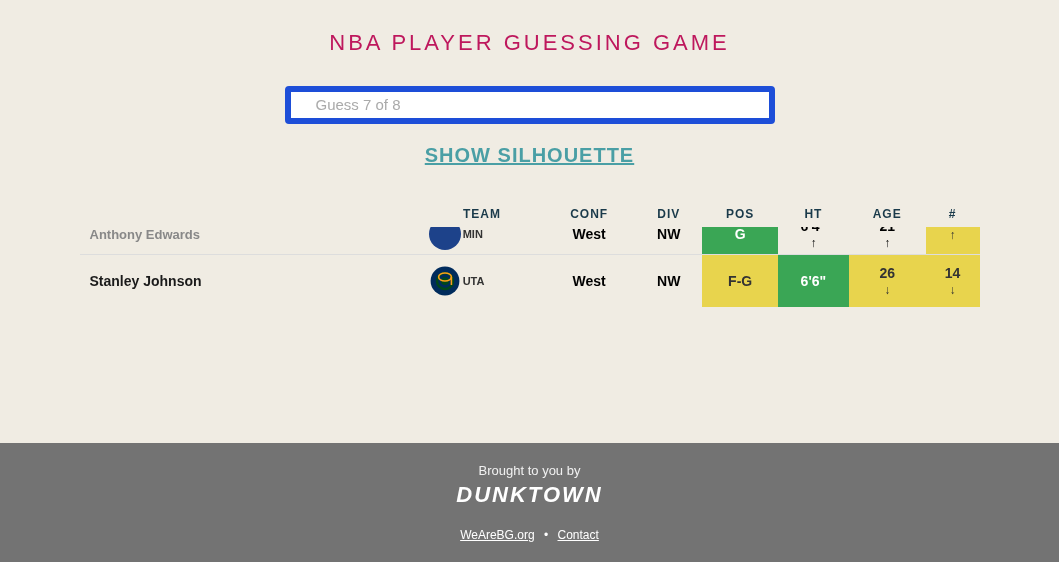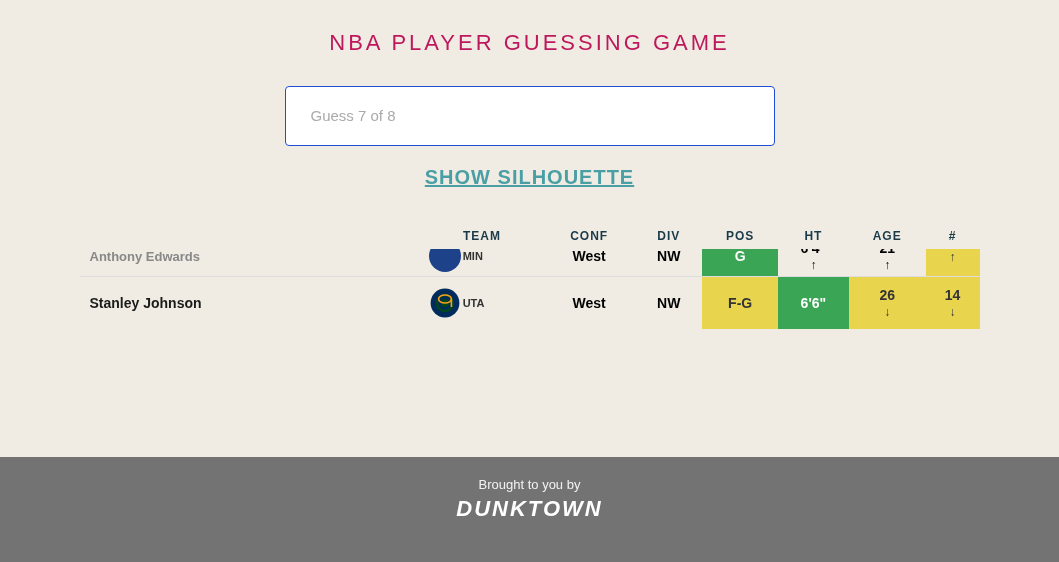--- a/index.html
+++ b/index.html
@@ -24,23 +24,23 @@
       letter-spacing: 3px;
       color: #be185d;
       font-weight: normal;
       margin-bottom: 30px;
       text-transform: uppercase;
     }
 
     .guess-input-container {
       width: 490px;
       background: white;
-      border: 1px solid #1d4ed8;
+      border: 6px solid #1d4ed8;
       border-radius: 4px;
-      padding: 20px 25px;
+      padding: 4px 25px;
       margin-bottom: 20px;
     }
 
     .guess-placeholder {
       color: #aaa;
       font-size: 15px;
     }
 
     .show-silhouette-btn {
       color: #4a9fa5;
@@ -350,13 +350,18 @@
           </td>
         </tr>
       </tbody>
     </table>
   </div>
 </div>
 
 <footer>
   <p class="footer-brought">Brought to you by</p>
   <p class="footer-dunktown">DUNKTOWN</p>
+  <p class="footer-links">
+    <a href="#">WeAreBG.org</a>
+    <span class="footer-dot">•</span>
+    <a href="#">Contact</a>
+  </p>
 </footer>
 
 </body></html>

